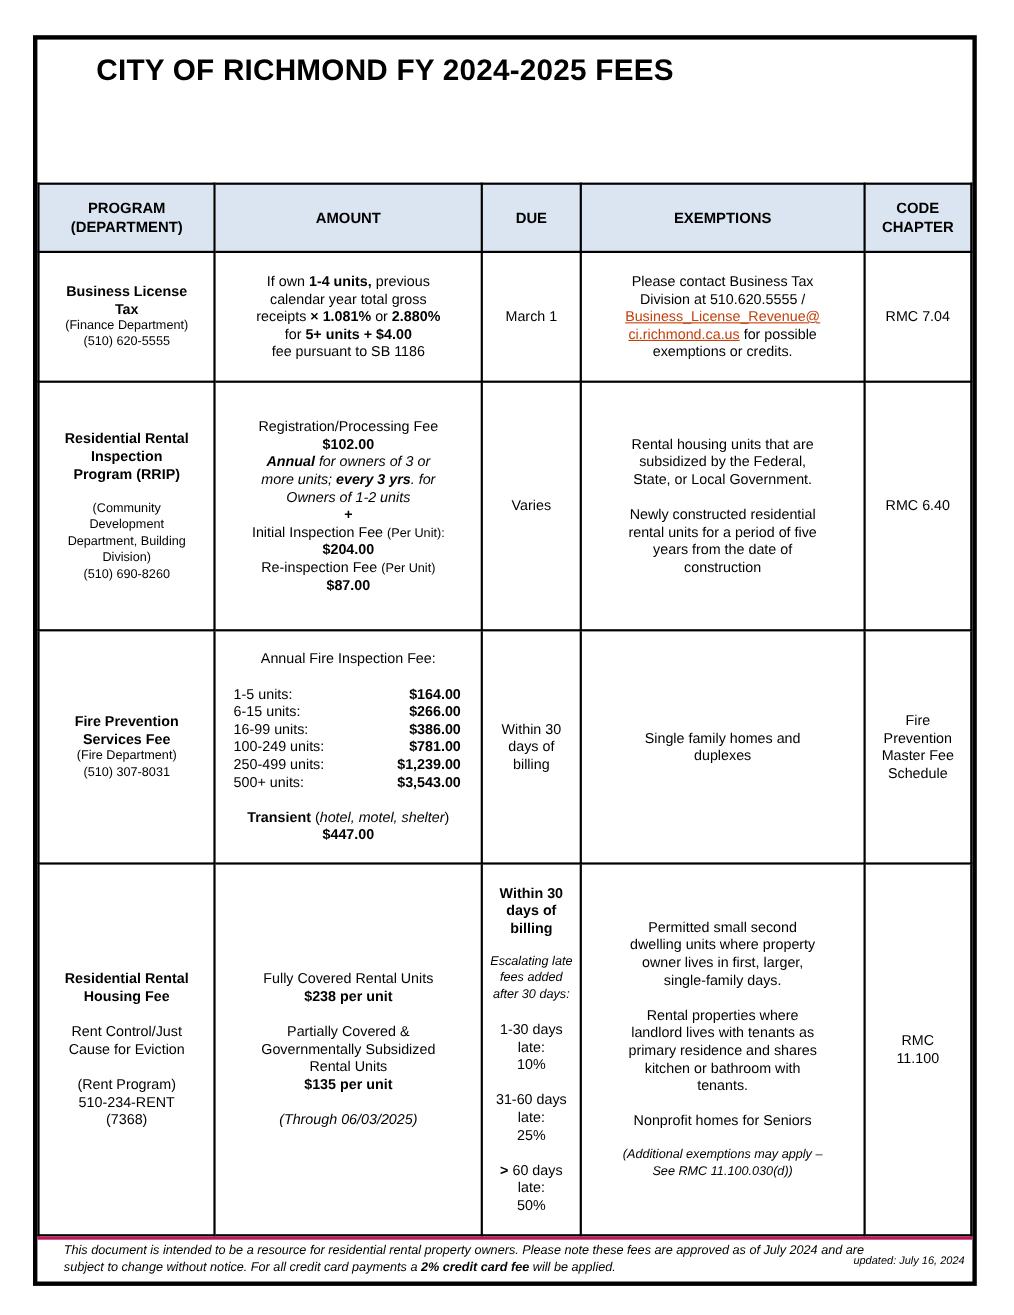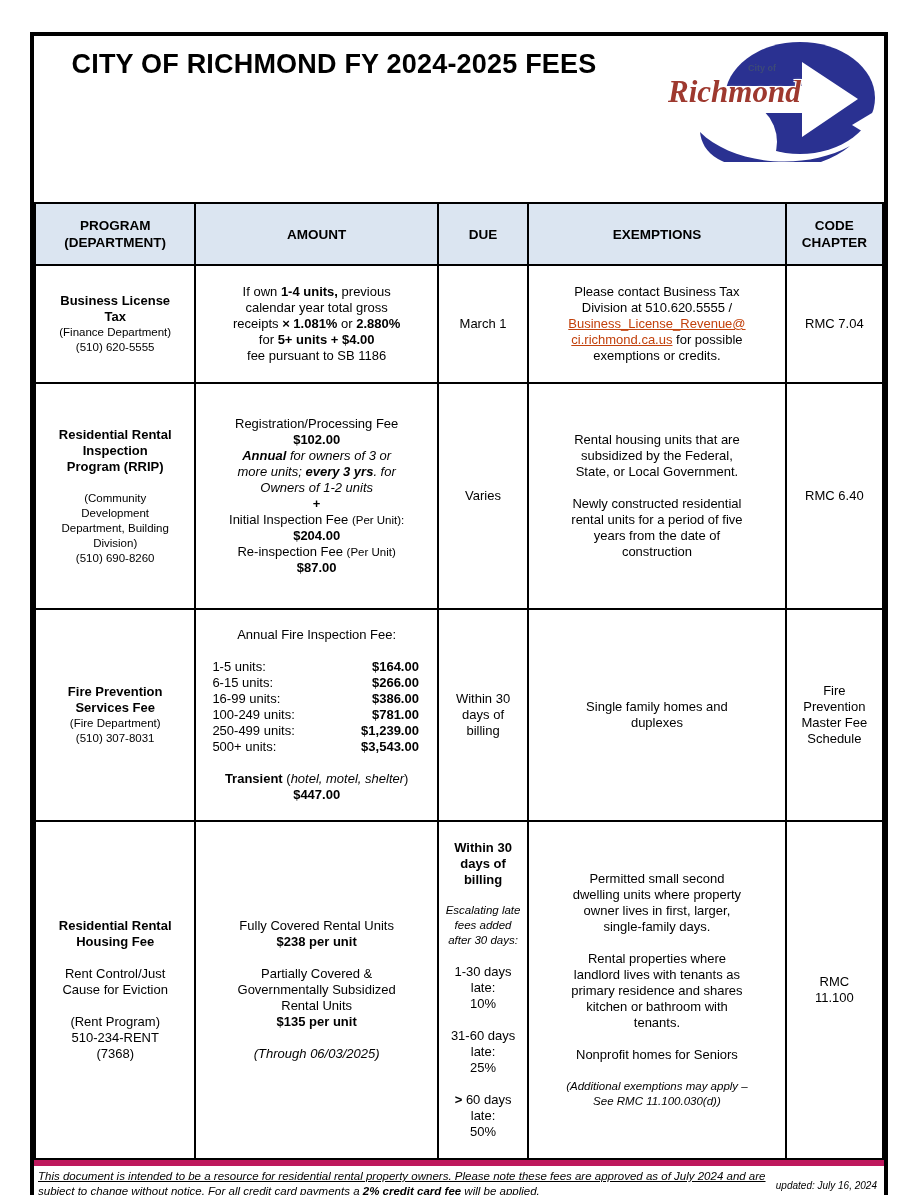--- a/index.html
+++ b/index.html
@@ -1,19 +1,19 @@
 <!DOCTYPE html>
 <html><head>
 <meta charset="utf-8">
 <style>
   html,body{margin:0;padding:0;background:#fff;}
   body{width:922px;height:1195px;font-family:"Liberation Sans",sans-serif;color:#000;position:relative;}
   .frame{position:absolute;left:30px;top:32px;width:858px;border:4px solid #000;background:#fff;box-sizing:border-box;}
   
-  .titlebar{position:relative;height:166px;}
+  .titlebar{position:relative;height:130px;margin-left:16px;}
   .doc-title{width:600px;padding-top:11px;text-align:center;font-weight:bold;font-size:27px;line-height:35px;letter-spacing:.2px;}
   
   .logo{position:absolute;right:6px;top:4px;width:218px;height:122px;}
   .logo svg{position:absolute;left:0;top:0;}
   .logo-cityof{position:absolute;left:88px;top:23px;font-size:9px;color:#3d4a78;font-weight:bold;}
   .logo-name{position:absolute;left:8px;top:34px;font-family:"Liberation Serif",serif;font-weight:bold;font-style:italic;font-size:31px;color:#9e392f;
     text-shadow:-1px -1px 0 #fff,1px -1px 0 #fff,-1px 1px 0 #fff,1px 1px 0 #fff,0 0 3px #fff;}
   
   table.fees{width:100%;border-collapse:collapse;table-layout:fixed;}
   table.fees th,table.fees td{border:2px solid #000;vertical-align:middle;text-align:center;font-size:13px;line-height:16px;padding:3px 4px;box-sizing:border-box;overflow:hidden;}
@@ -23,43 +23,32 @@
   td.top{vertical-align:top;padding-top:5px;}
   
   .para{min-height:15px;}
   .b{font-weight:bold;} .i{font-style:italic;} .sm{font-size:11.5px;line-height:14px;}
   .ctr{text-align:center;}
   .para.sm{line-height:14px;}
   .link{color:#c2410c;text-decoration:underline;}
   .pair{display:flex;justify-content:space-between;text-align:left;padding:0 14px 0 12px;gap:44px;}
   .pair .val{font-weight:bold;}
   
-  .footnote-box{position:relative;border-top:6px solid #be185d;padding:3px 96px 5px 4px;min-height:40px;box-sizing:border-box;text-decoration:underline;}
+  .footnote-box{position:relative;border-top:3px solid #be185d;padding:3px 96px 5px 24px;min-height:40px;box-sizing:border-box;}
   .footnote{font-size:11.5px;line-height:15px;font-style:italic;text-align:left;}
   .updated{position:absolute;right:7px;bottom:13px;font-size:10px;font-style:italic;}
 </style>
 </head>
 <body>
 
 <div class="frame">
 
   <div class="titlebar">
     <div class="doc-title">
       <div>CITY OF RICHMOND FY 2024-2025 FEES</div>
-    </div>
-    <div class="logo">
-      <svg width="218" height="122" viewBox="0 0 218 122">
-        <ellipse cx="140" cy="58" rx="75" ry="56" fill="#2a3191"></ellipse>
-        <circle cx="74" cy="102" r="43" fill="#ffffff"></circle>
-        <path d="M40,92 C72,124 142,132 190,106 C158,133 92,138 58,119 C46,112 41,102 40,92 Z" fill="#2a3191"></path>
-        <polygon points="52,46 142,46 142,22 198,59 142,97 142,73 52,73" fill="#ffffff"></polygon>
-        <polygon points="217,70 192,85 218,101" fill="#ffffff"></polygon>
-      </svg>
-      <span class="logo-cityof">City of</span>
-      <span class="logo-name">Richmond</span>
     </div>
   </div>
 
   <table class="fees">
     <colgroup>
       <col style="width:160px">
         <col style="width:242px">
         <col style="width:90px">
         <col style="width:257px">
         <col style="width:97px">

